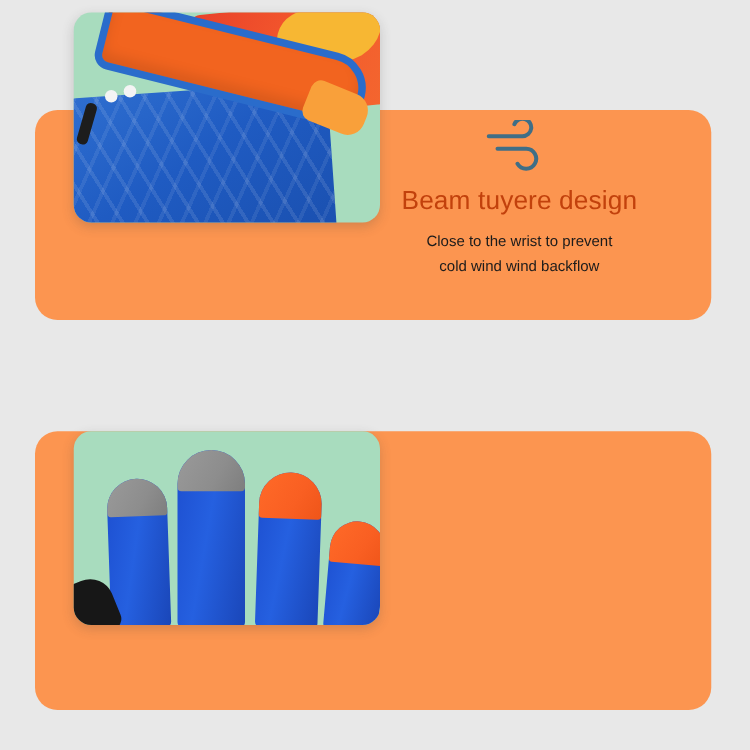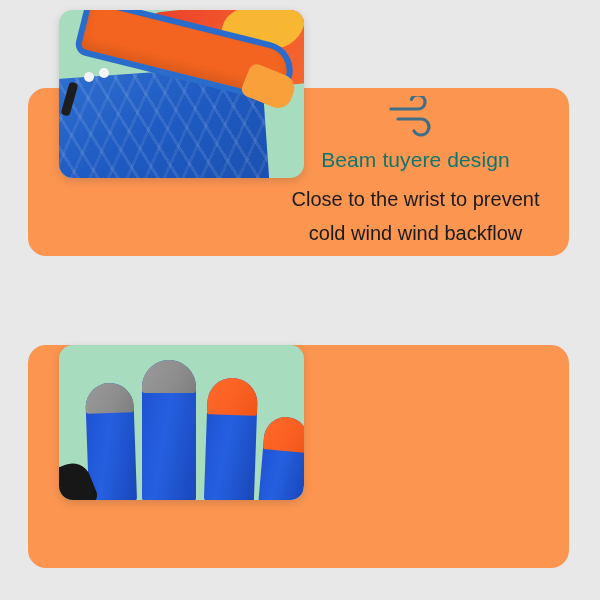--- a/index.html
+++ b/index.html
@@ -182,26 +182,26 @@
     margin-bottom: 4px;
   }
   #section-1 .icon-wrap { margin-left: 120px; }
 
   .feature-title {
     font-size: 21px;
     font-weight: 400;
     line-height: 1.32;
     margin: 0;
     letter-spacing: 0.1px;
-    color: #0f766e;
+    color: #c2410c;
   }
   #section-1 .feature-title { text-align: center; }
 
   .feature-desc {
-    font-size: 20px;
+    font-size: 12px;
     font-weight: 400;
     line-height: 1.72;
     margin: 8px 0 16px 0;
     color: #1b1b1b;
   }
   #section-1 .feature-desc { text-align: center; }
 
   .desc-line { display: block; }
 </style>
 </head>

